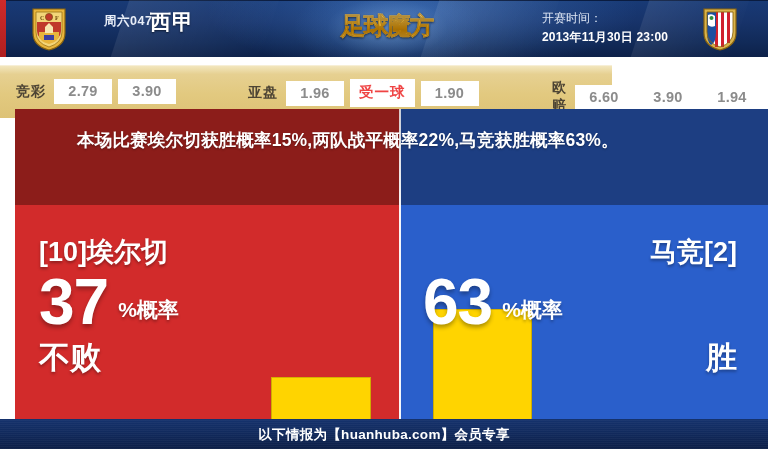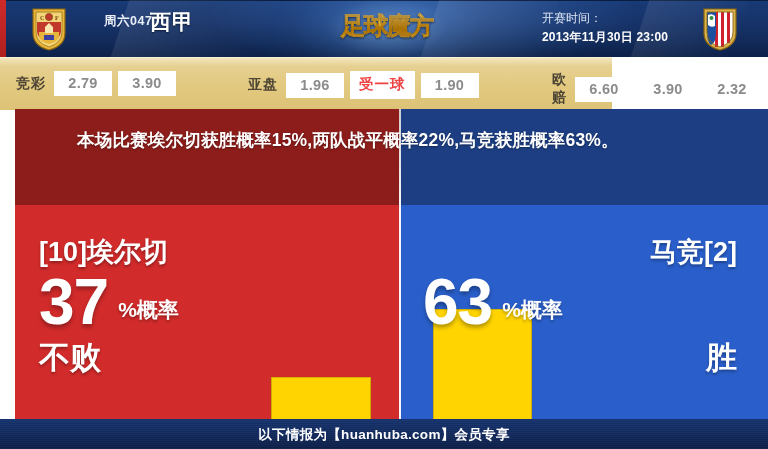--- a/index.html
+++ b/index.html
@@ -71,21 +71,21 @@
     position:absolute;left:542px;top:10px;
     color:#dfe7f5;font-size:12px;
   }
   .hdr-time-value{
     position:absolute;left:542px;top:29px;
     color:#ffffff;font-size:12px;font-weight:bold;letter-spacing:.2px;
   }
 
   
   .oddsbar{
-    position:absolute;left:0;top:57px;width:612px;height:52px;
+    position:absolute;left:0;top:65px;width:612px;height:52px;
     background:linear-gradient(180deg,#f2e6bd 0%,#e6d091 16%,#e2c97f 55%,#ddc276 100%);
     border-top:1px solid #f7efd6;
   }
   .odds-group{position:absolute;top:13px;display:flex;align-items:center;gap:6px;}
   .odds-group.g1{left:16px;}
   .odds-group.g2{left:248px;}
   .odds-group.g3{left:552px;}
   .odds-label{
     color:#4d4434;font-size:14px;font-weight:bold;letter-spacing:1px;
     margin-right:2px;
@@ -237,21 +237,21 @@
     <div class="odds-group g2">
       <span class="odds-label">亚盘</span>
       <span class="odds-box">1.96</span>
       <span class="odds-box handicap">受一球</span>
       <span class="odds-box">1.90</span>
     </div>
     <div class="odds-group g3">
       <span class="odds-label">欧赔</span>
       <span class="odds-box">6.60</span>
       <span class="odds-box">3.90</span>
-      <span class="odds-box">2.32</span>
+      <span class="odds-box">1.94</span>
     </div>
   </div>
 
   <div class="panel">
     <div class="half left"></div>
     <div class="half right"></div>
 
     <div class="banner">
       <div class="banner-left"></div>
       <div class="banner-right"></div>

